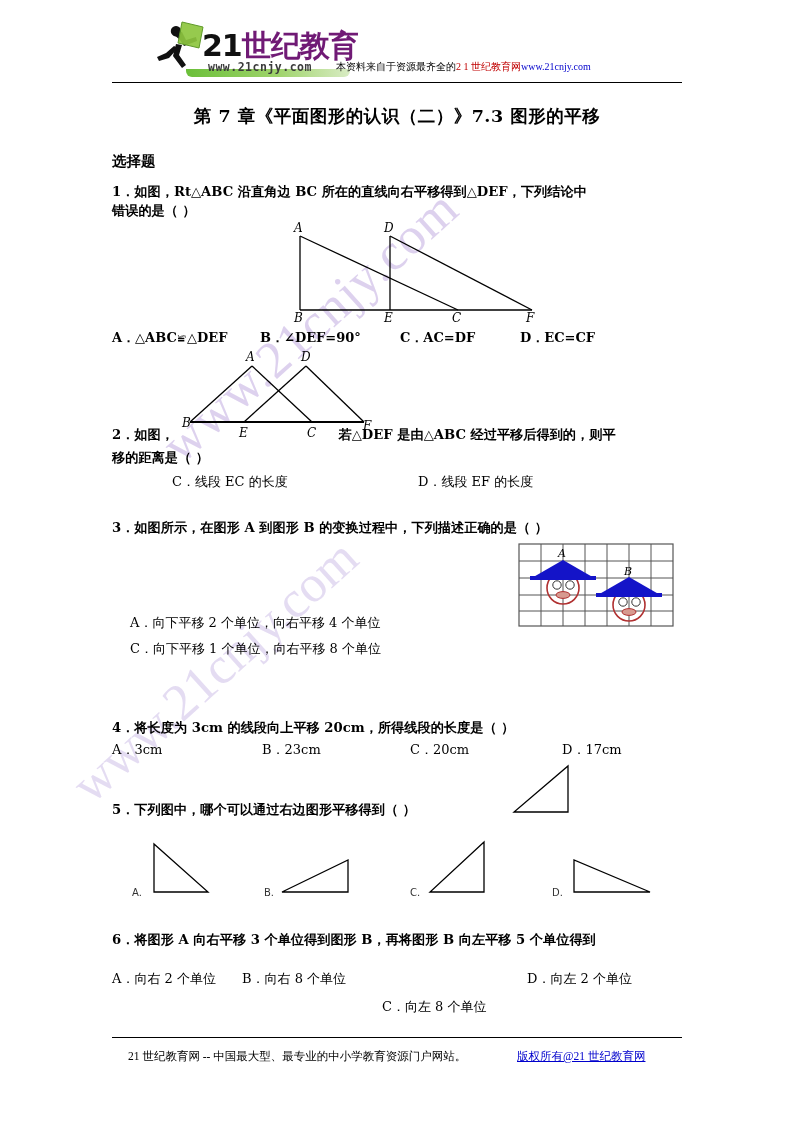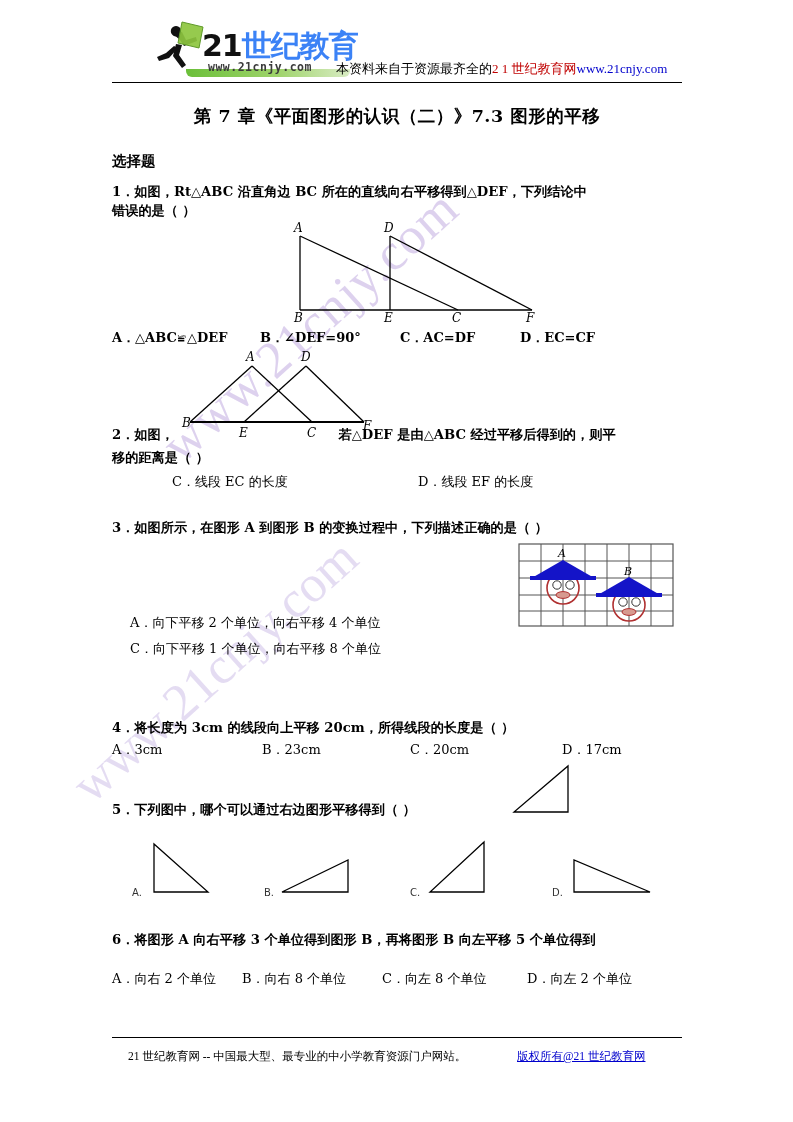--- a/index.html
+++ b/index.html
@@ -17,36 +17,36 @@
   
   .header{position:absolute;left:112px;top:22px;width:570px;height:62px;}
   .logo{position:absolute;left:38px;top:0px;width:200px;height:56px;}
   .logo-text{
     position:absolute;left:52px;top:4px;
     font-family:"DejaVu Sans",sans-serif;
     font-weight:bold;font-size:30px;letter-spacing:-1px;
     color:#0a0a0a;white-space:nowrap;
   }
   .logo-21{color:#111;}
-  .logo-cn{color:#3b82f6;}
+  .logo-cn{color:#701a75;}
   .logo-url{
     position:absolute;left:58px;top:38px;
     font-family:"DejaVu Sans Mono",monospace;
     font-size:11.5px;font-weight:bold;letter-spacing:0.5px;
     color:#3b3b3b;white-space:nowrap;
   }
   .logo-swoosh{
     position:absolute;left:36px;top:47px;width:164px;height:8px;
     background:linear-gradient(90deg,#6bbf3a 0%,#9ed36a 55%,#d9ecc4 100%);
     border-radius:0 0 6px 6px;
   }
   .logo-runner{position:absolute;left:2px;top:-2px;}
   .header-note{
     position:absolute;left:224px;top:38px;
-    font-size:13px;white-space:nowrap;
+    font-size:10px;white-space:nowrap;
     font-family:"Liberation Serif",serif;
   }
   .hn-red{color:#c00000;}
   .hn-blue{color:#0000cc;font-family:"Liberation Serif",serif;}
   .header-rule{
     position:absolute;left:112px;top:82px;width:570px;height:0;
     border-top:1.6px solid #000;
   }
 
   
@@ -309,21 +309,21 @@
       </svg>
     </div>
 
     <div class="q" style="top:930px;">
       <div>6．将图形 A 向右平移 3 个单位得到图形 B，再将图形 B 向左平移 5 个单位得到</div>
     </div>
     <div class="opts" style="top:969px;">
       <div class="opt-row">
         <span style="width:130px;">A．向右 2 个单位</span>
         <span style="width:140px;">B．向右 8 个单位</span>
-        <span style="width:145px;">C．向左 8 个单位</span>
+        <span style="width:145px;margin-top:28px;">C．向左 8 个单位</span>
         <span>D．向左 2 个单位</span>
       </div>
     </div>
 
   </div>
 
   <div class="footer-rule"></div>
   <div class="footer">
     <span class="footer-left">21 世纪教育网 -- 中国最大型、最专业的中小学教育资源门户网站。</span>
     <span class="footer-link">版权所有@21 世纪教育网</span>

